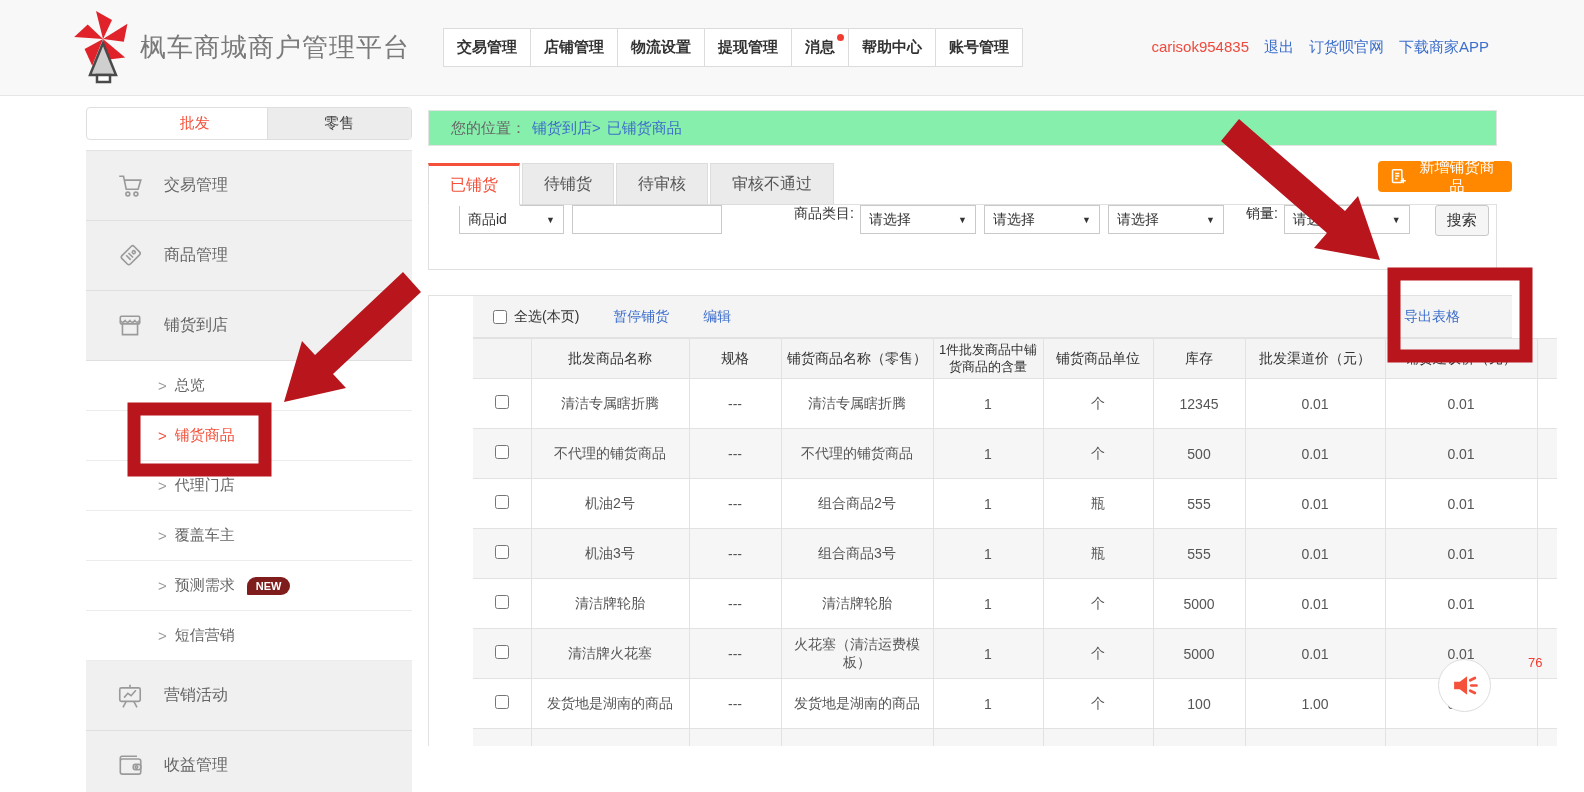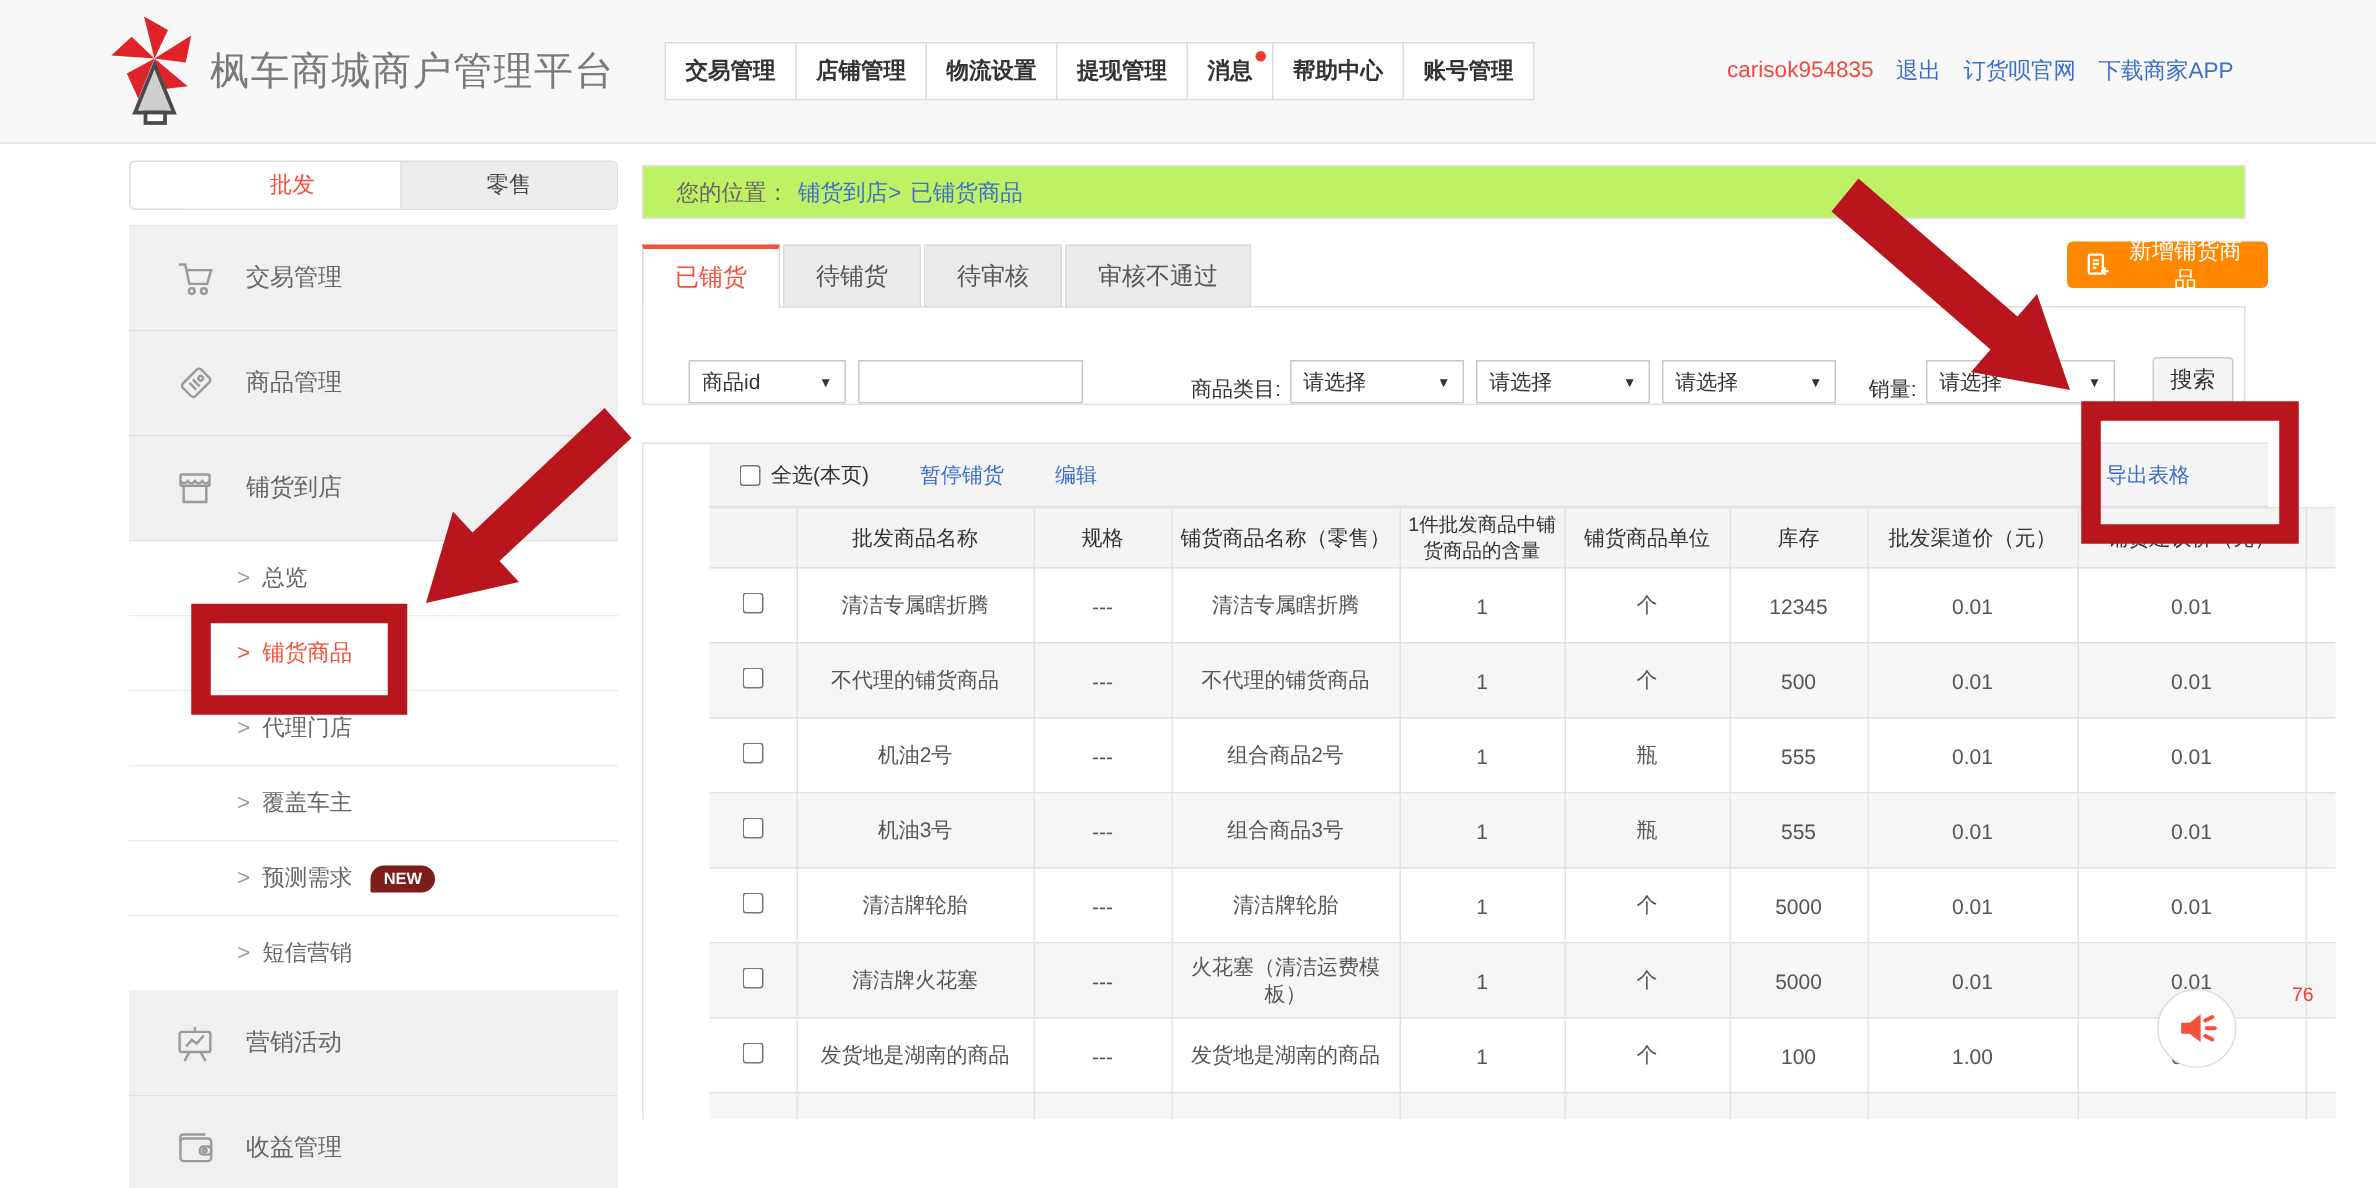--- a/index.html
+++ b/index.html
@@ -41,30 +41,30 @@
                   display:flex; align-items:center; padding-left:72px; font-size:15px;
                   color:#666; cursor:pointer; }
   .submenu-item .pfx { margin-right:8px; color:#999; }
   .submenu-item.active, .submenu-item.active .pfx { color:#f4503a; }
   .new-badge { background:#7f1d1d; color:#fff; font-size:11px; font-weight:bold;
                padding:3px 9px; border-radius:9px 9px 9px 1px; margin-left:12px; }
   .new-badge:empty { display:none; }
 
   
   .main { position:absolute; left:428px; top:110px; width:1084px; }
-  .breadcrumb { width:1069px; height:36px; background:#bef264; border:1px solid #e3e3e3;
+  .breadcrumb { width:1069px; height:36px; background:#86efac; border:1px solid #e3e3e3;
                 display:flex; align-items:center; padding-left:22px; font-size:15px; color:#666; gap:6px;}
   .bc-link { color:#3d6ecb; cursor:pointer; }
   .tabs { display:flex; margin-top:17px; height:42px; position:relative; z-index:2; }
   .tab { background:#ebebeb; border:1px solid #dcdcdc; margin-right:2px; padding:0 21px;
          font-size:16px; color:#555; display:flex; align-items:center; cursor:pointer; }
   .tab.active { background:#fff; color:#f4503a; border-top:3px solid #f4503a;
                 border-bottom:1px solid #fff; margin-bottom:-1px; }
   .filter-panel { width:1069px; height:66px; background:#fff; border:1px solid #e0e0e0;
-                  margin-top:-1px; display:flex; align-items:flex-end; padding-left:30px; font-size:14px; }
+                  margin-top:-1px; display:flex; align-items:flex-start; padding-left:30px; font-size:14px; }
   .sel { height:29px; border:1px solid #c9c9c9; background:#fff; display:inline-flex;
          align-items:center; justify-content:space-between; padding:0 8px; color:#333; cursor:pointer; }
   .sel .caret { font-size:9px; color:#333; margin-left:6px; }
   .kw-input { height:29px; width:150px; border:1px solid #c9c9c9; margin-left:8px; padding:0 6px; font-size:14px;}
   .flt-label { color:#333; }
   .search-btn { width:54px; height:31px; background:#f5f5f5; border:1px solid #c9c9c9;
                 border-radius:3px; font-size:15px; color:#333; cursor:pointer; margin-left:25px; }
   .add-btn { position:absolute; left:950px; top:51px; height:31px; background:#ff8800;
              border:none; border-radius:4px; color:#fff; font-size:15px; display:flex;
              align-items:center; gap:7px; padding:0 12px; cursor:pointer; }

